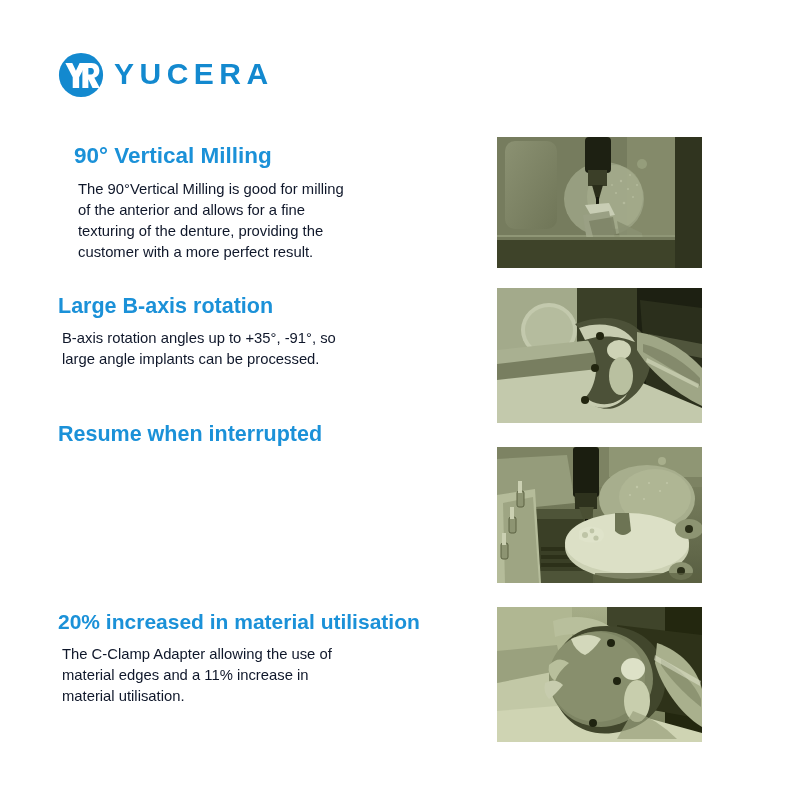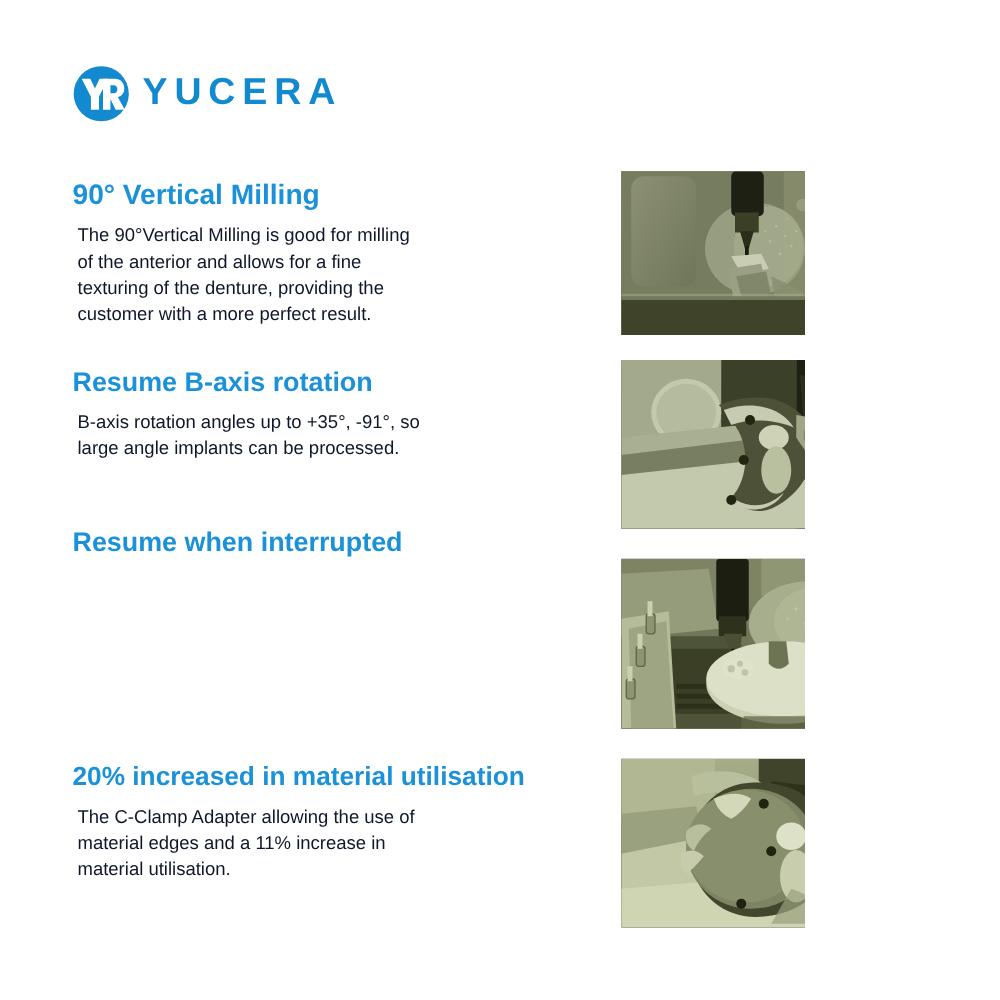--- a/index.html
+++ b/index.html
@@ -5,21 +5,21 @@
 <style>
   * { margin:0; padding:0; box-sizing:border-box; }
   html, body {
     width:800px; height:800px;
     background:#ffffff;
     font-family:"Liberation Sans", sans-serif;
     -webkit-font-smoothing:antialiased;
   }
   .page {
     position:relative;
-    width:644px; height:800px;
+    width:800px; height:800px;
     background:#ffffff;
     overflow:hidden;
   }
 
   
   .logo {
     position:absolute;
     left:58px; top:52px;
     display:flex; align-items:center; gap:10px;
   }
@@ -43,21 +43,21 @@
   }
   .feature-body {
     color:#0f172a;
     font-size:14.8px;
     line-height:1.42;
     margin-left:4px;
     margin-top:9px;
     white-space:pre-line;
   }
 
-  #feature-0 { top:143px; }
+  #feature-0 { top:143px;margin-left:16px; }
   #feature-0 .feature-title { font-size:22.5px; }
   #feature-1 { top:294px; }
   #feature-1 .feature-title { font-size:21.5px; }
   #feature-2 { top:422px; }
   #feature-2 .feature-title { font-size:21.5px; }
   #feature-3 { top:610px; }
   #feature-3 .feature-title { font-size:21px; }
 
   
   .photo {
@@ -94,21 +94,21 @@
 
   <div class="feature" id="feature-0">
     <div class="feature-title">90° Vertical Milling</div>
     <div class="feature-body">The 90°Vertical Milling is good for milling
 of the anterior and allows for a fine
 texturing of the denture, providing the
 customer with a more perfect result.</div>
   </div>
 
   <div class="feature" id="feature-1">
-    <div class="feature-title">Resume B-axis rotation</div>
+    <div class="feature-title">Large B-axis rotation</div>
     <div class="feature-body">B-axis rotation angles up to +35°, -91°, so
 large angle implants can be processed.</div>
   </div>
 
   <div class="feature" id="feature-2">
     <div class="feature-title">Resume when interrupted</div>
   </div>
 
   <div class="feature" id="feature-3">
     <div class="feature-title">20% increased in material utilisation</div>

